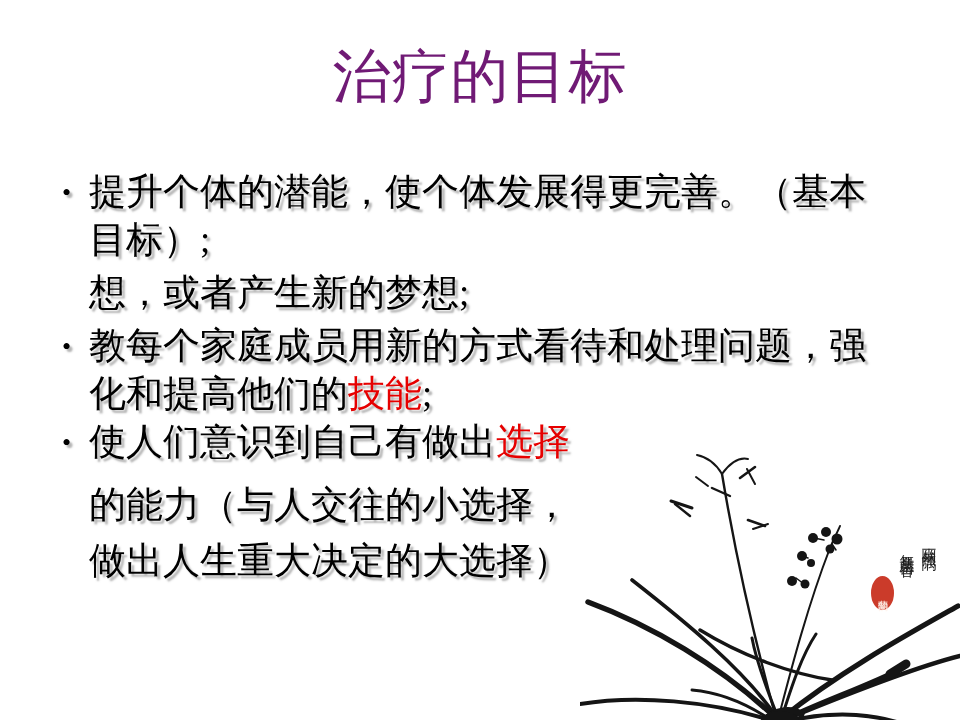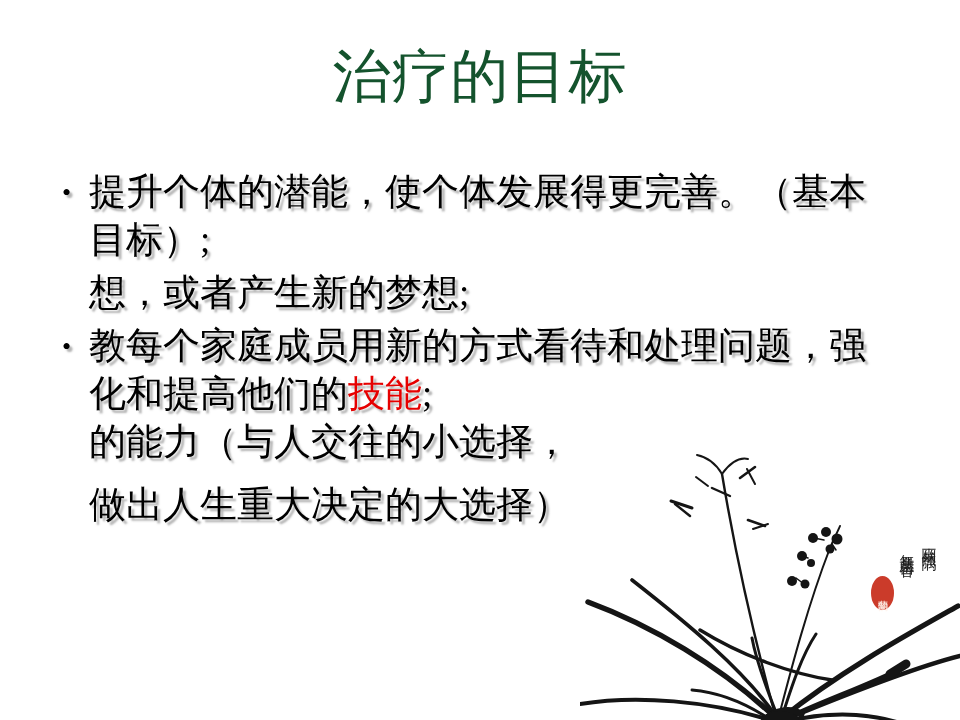--- a/index.html
+++ b/index.html
@@ -14,21 +14,21 @@
   .title {
     position: absolute;
     top: 38px;
     left: 0;
     width: 100%;
     margin: 0;
     text-align: center;
     font-size: 58px;
     font-weight: 400;
     letter-spacing: 1px;
-    color: #14532d;
+    color: #701a75;
   }
   .content {
     position: absolute;
     left: 62px;
     top: 172px;
     width: 880px;
   }
   .line {
     font-size: 37px;
     line-height: 40px;
@@ -101,20 +101,21 @@
         <div class="line cont"><span class="">目标）;</span></div>
       </div>
       <div class="bullet b2">
         <div class="line cont"><span class="">想，或者产生新的梦想;</span></div>
       </div>
       <div class="bullet b3">
         <div class="line"><span class="dot">•</span><span class="">教每个家庭成员用新的方式看待和处理问题，强</span></div>
         <div class="line cont"><span class="">化和提高他们的</span><span class="red">技能</span><span class="">;</span></div>
       </div>
       <div class="bullet b4">
+        <div class="line"><span class="dot">•</span><span class="">使人们意识到自己有做出</span><span class="red">选择</span></div>
         <div class="line cont"><span class="">的能力（与人交往的小选择，</span></div>
         <div class="line cont"><span class="">做出人生重大决定的大选择）</span></div>
       </div>
     </div>
 
   <div class="art">
     <svg width="380" height="280" viewBox="0 0 380 280" fill="none" xmlns="http://www.w3.org/2000/svg">
       <g stroke="#151515" stroke-linecap="round" fill="none">
 
         <path d="M196,278 C176,205 155,112 142,34" stroke-width="2.4"></path>

